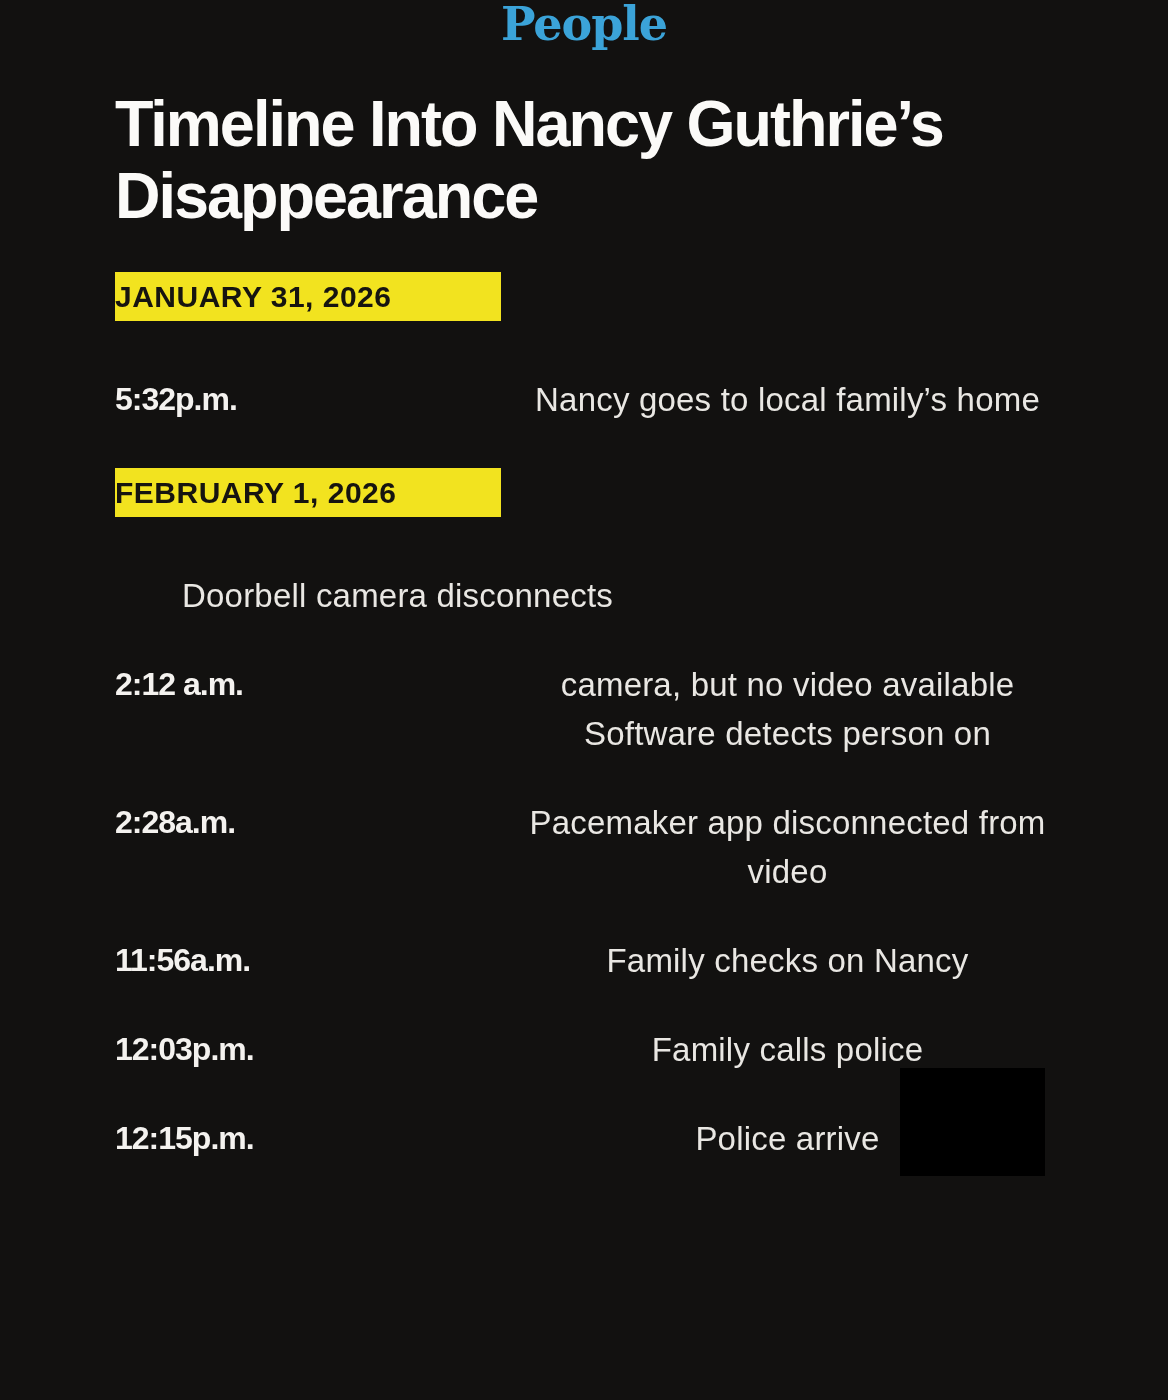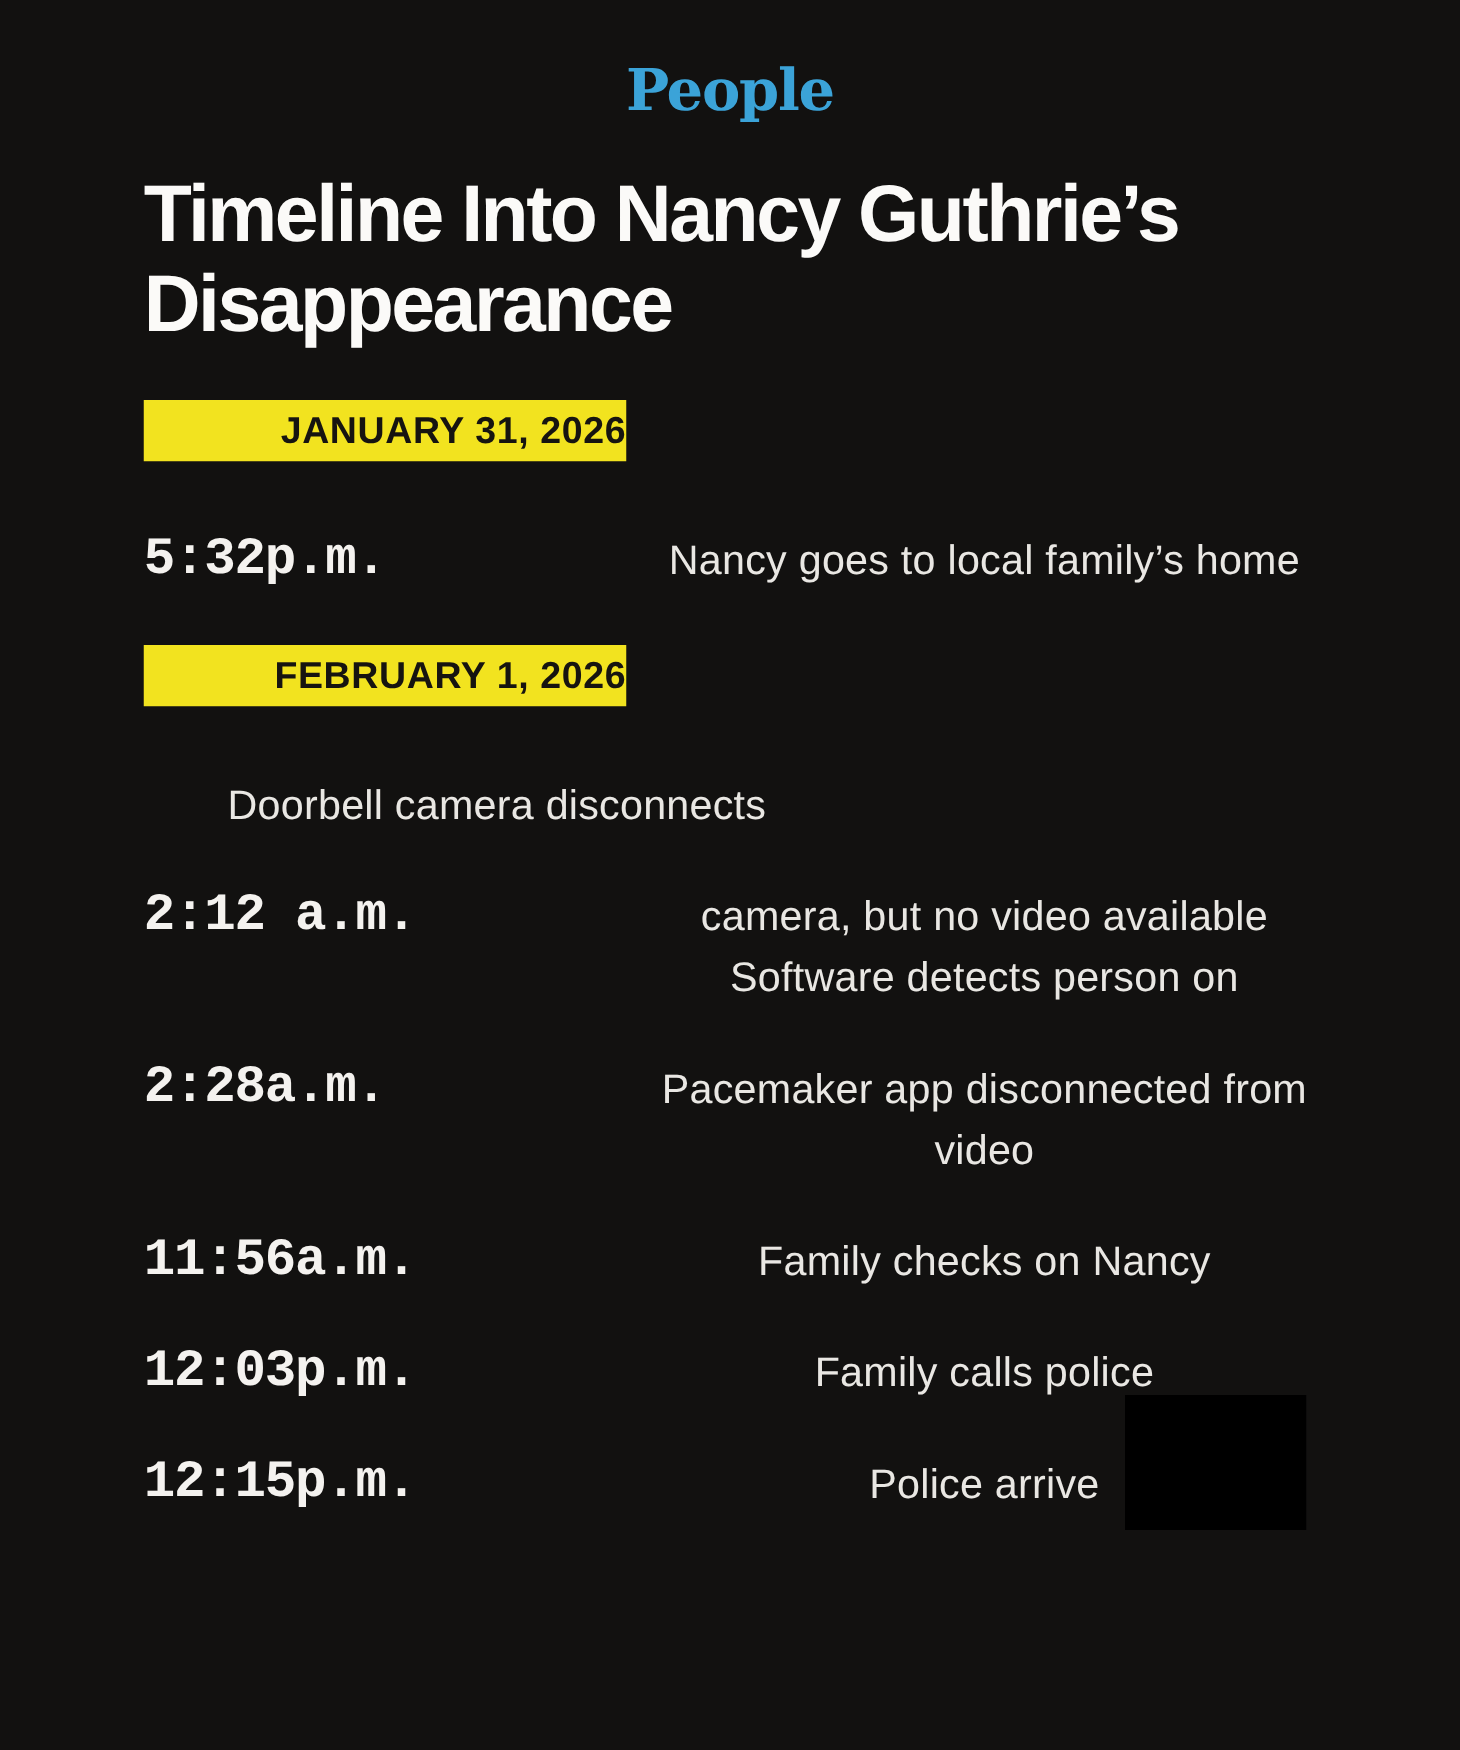--- a/index.html
+++ b/index.html
@@ -17,21 +17,20 @@
   }
 
   .page {
     width: 1168px;
     height: 1400px;
     position: relative;
   }
 
   
   .logo {
-    margin-top: 48px;
     text-align: center;
     font-family: "DejaVu Serif", serif;
     font-weight: 700;
     font-size: 46px;
     line-height: 48px;
     letter-spacing: -1px;
     color: #3ba3d8;
   }
 
   
@@ -55,38 +54,37 @@
   .date-badge {
     display: block;
     width: 386px;
     margin: 44px 0 54px 0;
     background: #f2e31f;
     color: #161410;
     font-weight: 700;
     font-size: 30px;
     line-height: 49px;
     letter-spacing: 0.5px;
-    text-align: right;
+    text-align: left;
   }
 
   .event-row {
     display: flex;
     flex-direction: row;
     margin-bottom: 40px;
   }
 
   .event-time {
     width: 390px;
     flex: 0 0 390px;
     color: #f4f2ef;
     font-weight: 700;
-    font-size: 42px;
+    font-size: 32px;
     line-height: 49px;
     letter-spacing: -1px;
-    font-family: Liberation Mono, monospace;
   }
 
   .event-desc {
     flex: 1 1 auto;
     max-width: 565px;
     color: #e9e7e3;
     font-weight: 400;
     font-size: 33px;
     line-height: 49px;
     letter-spacing: 0.2px;

